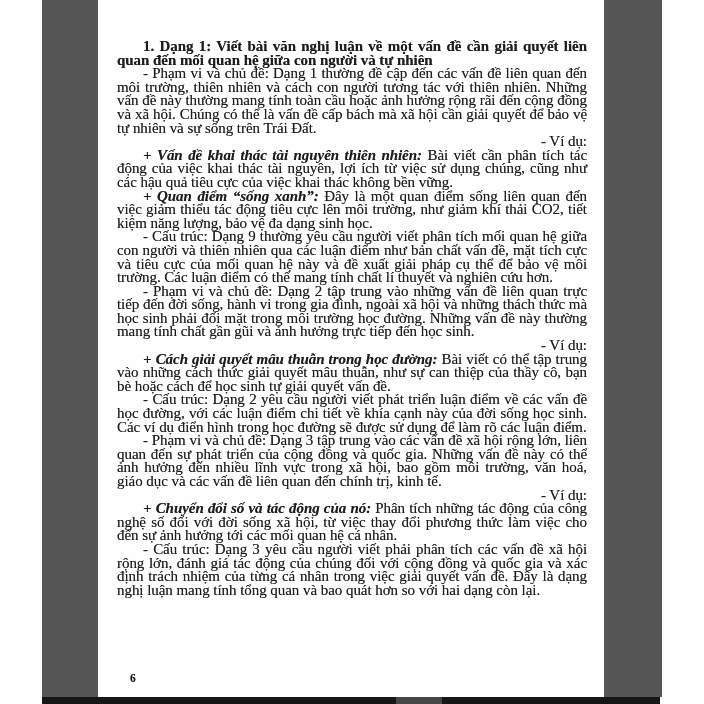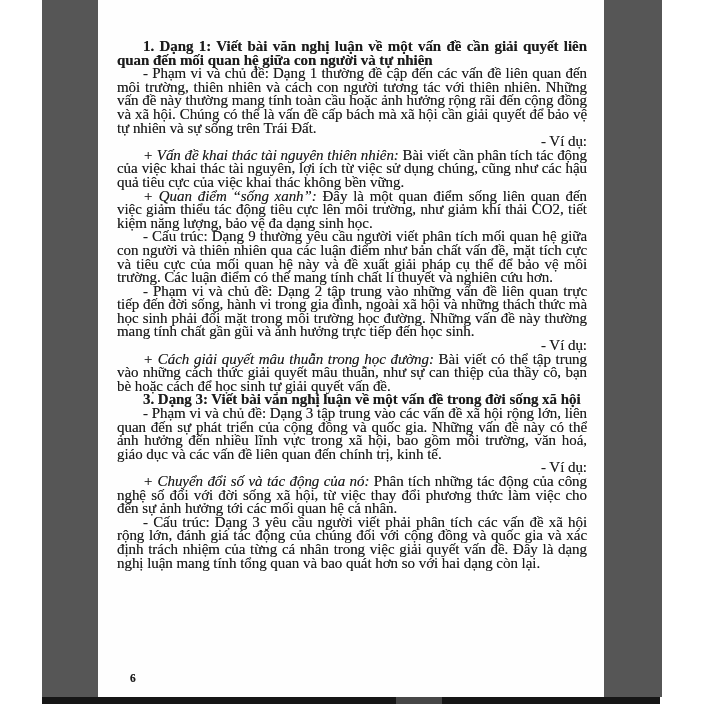--- a/index.html
+++ b/index.html
@@ -25,21 +25,21 @@
   }
   .content {
     position: absolute; left: 19px; top: 40px; width: 470px;
     font-size: 15px; line-height: 13.6px; color: #1c1c1c;
     letter-spacing: -0.05px;
     text-shadow: 0 0 0.45px rgba(20,20,20,0.55);
   }
   .content p { margin: 0; text-align: justify; text-indent: 26px; }
   p.heading { font-weight: 700; }
   p.example-label { text-align: right; }
-  .lead { font-style: italic; }
+  .lead { font-style: italic; font-weight: bold; }
   .page-number {
     position: absolute; left: 32px; top: 672px;
     font-size: 11.5px; font-weight: 700; color: #1c1c1c;
     text-shadow: 0 0 0.45px rgba(20,20,20,0.55);
   }
 </style>
 </head>
 <body>
 
 <div class="edge-bar left"></div>
@@ -57,24 +57,24 @@
       <p class="example-label">- Ví dụ:</p>
       <p><span class="lead">+ Vấn đề khai thác tài nguyên thiên nhiên: </span><span>Bài viết cần phân tích tác động của việc khai thác tài nguyên, lợi ích từ việc sử dụng chúng, cũng như các hậu quả tiêu cực của việc khai thác không bền vững.</span></p>
       <p><span class="lead">+ Quan điểm “sống xanh”: </span><span>Đây là một quan điểm sống liên quan đến việc giảm thiểu tác động tiêu cực lên môi trường, như giảm khí thải CO2, tiết kiệm năng lượng, bảo vệ đa dạng sinh học.</span></p>
       <p>- Cấu trúc: Dạng 9 thường yêu cầu người viết phân tích mối quan hệ giữa con người và thiên nhiên qua các luận điểm như bản chất vấn đề, mặt tích cực và tiêu cực của mối quan hệ này và đề xuất giải pháp cụ thể để bảo vệ môi trường. Các luận điểm có thể mang tính chất lí thuyết và nghiên cứu hơn.</p>
     </section>
 
     <section>
       <p>- Phạm vi và chủ đề: Dạng 2 tập trung vào những vấn đề liên quan trực tiếp đến đời sống, hành vi trong gia đình, ngoài xã hội và những thách thức mà học sinh phải đối mặt trong môi trường học đường. Những vấn đề này thường mang tính chất gần gũi và ảnh hưởng trực tiếp đến học sinh.</p>
       <p class="example-label">- Ví dụ:</p>
       <p><span class="lead">+ Cách giải quyết mâu thuẫn trong học đường: </span><span>Bài viết có thể tập trung vào những cách thức giải quyết mâu thuẫn, như sự can thiệp của thầy cô, bạn bè hoặc cách để học sinh tự giải quyết vấn đề.</span></p>
+      <p>- Cấu trúc: Dạng 2 yêu cầu người viết phát triển luận điểm về các vấn đề học đường, với các luận điểm chi tiết về khía cạnh này của đời sống học sinh. Các ví dụ điển hình trong học đường sẽ được sử dụng để làm rõ các luận điểm.</p>
     </section>
 
     <section>
-      <p class="heading">3. Dạng 3: Viết bài văn nghị luận về một vấn đề trong đời sống xã hội</p>
       <p>- Phạm vi và chủ đề: Dạng 3 tập trung vào các vấn đề xã hội rộng lớn, liên quan đến sự phát triển của cộng đồng và quốc gia. Những vấn đề này có thể ảnh hưởng đến nhiều lĩnh vực trong xã hội, bao gồm môi trường, văn hoá, giáo dục và các vấn đề liên quan đến chính trị, kinh tế.</p>
       <p class="example-label">- Ví dụ:</p>
       <p><span class="lead">+ Chuyển đổi số và tác động của nó: </span><span>Phân tích những tác động của công nghệ số đối với đời sống xã hội, từ việc thay đổi phương thức làm việc cho đến sự ảnh hưởng tới các mối quan hệ cá nhân.</span></p>
       <p>- Cấu trúc: Dạng 3 yêu cầu người viết phải phân tích các vấn đề xã hội rộng lớn, đánh giá tác động của chúng đối với cộng đồng và quốc gia và xác định trách nhiệm của từng cá nhân trong việc giải quyết vấn đề. Đây là dạng nghị luận mang tính tổng quan và bao quát hơn so với hai dạng còn lại.</p>
     </section>
 
   </div>
   <div class="page-number">6</div>
 </div>
 

